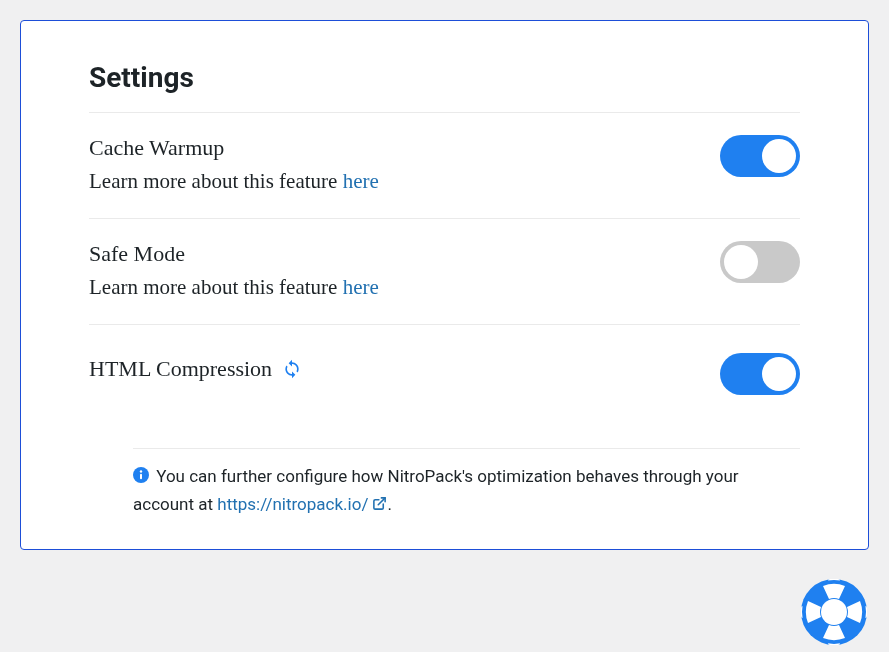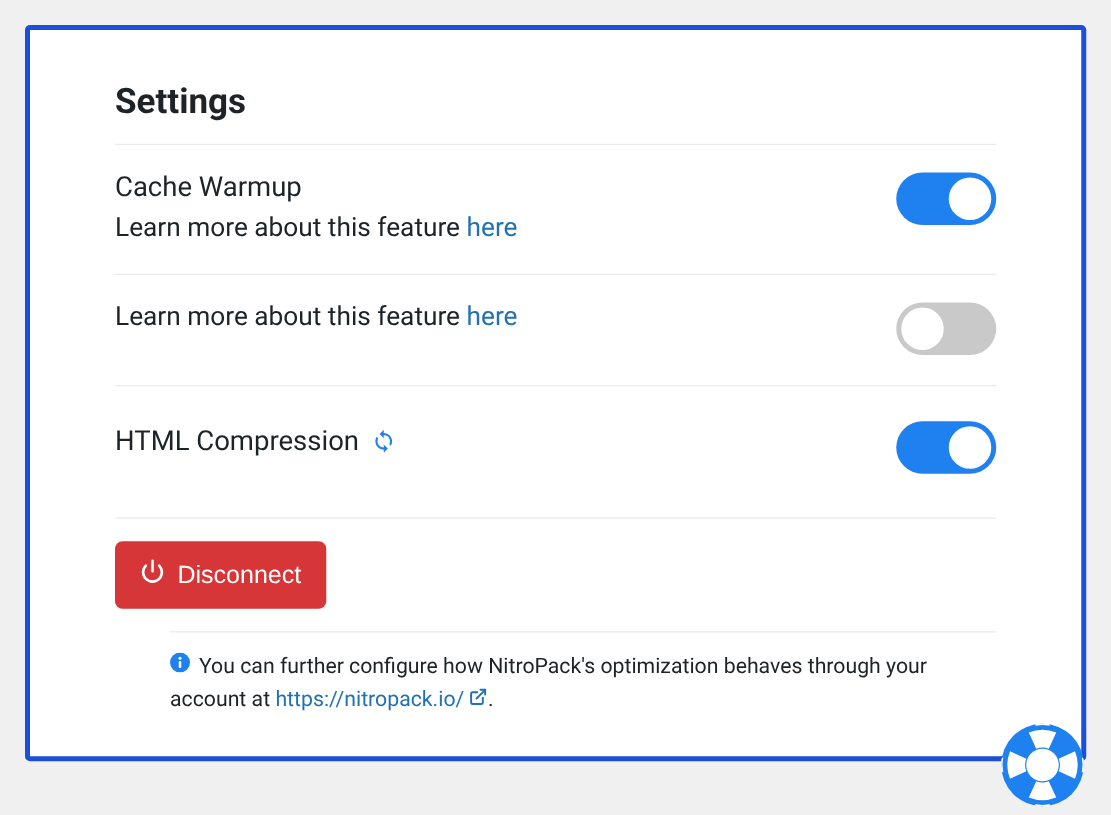--- a/index.html
+++ b/index.html
@@ -11,36 +11,37 @@
       font-family: -apple-system, BlinkMacSystemFont, "Segoe UI", Roboto, Helvetica, Arial, sans-serif;
       background: #f0f0f1;
       padding: 20px 20px 0 20px;
       width: 889px;
       height: 652px;
       position: relative;
       overflow: hidden;
     }
     .card {
       background: #fff;
-      border: 4px solid #1d4ed8;
+      border: 1px solid #1d4ed8;
       border-radius: 4px;
       padding: 40px 68px 30px 68px;
     }
     .page-title {
       font-size: 28px;
       font-weight: 700;
       color: #1d2327;
       margin-bottom: 18px;
     }
     .setting-row {
       display: flex;
       justify-content: space-between;
       align-items: flex-start;
       border-top: 1px solid #eaeaea;
       padding: 22px 0 24px 0;
+      font-family: Liberation Serif, serif;
     }
     .setting-left {
       flex: 1;
     }
     .setting-title {
       font-size: 22px;
       font-weight: 400;
       color: #1d2327;
       margin-bottom: 8px;
       display: flex;
@@ -159,20 +160,21 @@
         <span>Learn more about this feature </span><a href="#">here</a>
       </div>
     </div>
     <div class="toggle on">
       <div class="toggle-knob"></div>
     </div>
   </div>
 
   <div class="setting-row">
     <div class="setting-left">
+      <div class="setting-title">Safe Mode</div>
       <div class="setting-desc">
         <span>Learn more about this feature </span><a href="#">here</a>
       </div>
     </div>
     <div class="toggle off">
       <div class="toggle-knob"></div>
     </div>
   </div>
 
   <div class="setting-row compression-row">
@@ -184,31 +186,20 @@
             <path d="M12 4V1L8 5l4 4V6c3.31 0 6 2.69 6 6 0 1.01-.25 1.97-.7 2.8l1.46 1.46C19.54 15.03 20 13.57 20 12c0-4.42-3.58-8-8-8zm0 14c-3.31 0-6-2.69-6-6 0-1.01.25-1.97.7-2.8L5.24 7.74C4.46 8.97 4 10.43 4 12c0 4.42 3.58 8 8 8v3l4-4-4-4v3z"></path>
           </svg>
         </span>
       </div>
     </div>
     <div class="toggle on">
       <div class="toggle-knob"></div>
     </div>
   </div>
 
-  <div class="disconnect-section">
-    <button class="disconnect-btn">
-      <span>
-        <svg width="20" height="20" viewBox="0 0 24 24" fill="none" stroke="currentColor" stroke-width="2.5" stroke-linecap="round">
-          <path d="M18.36 6.64a9 9 0 1 1-12.73 0"></path>
-          <line x1="12" y1="2" x2="12" y2="12"></line>
-        </svg>
-      </span>
-      <span>Disconnect</span>
-    </button>
-  </div>
 
   <div class="info-section">
     <span class="info-icon">
       <svg width="16" height="16" viewBox="0 0 16 16" fill="currentColor">
         <circle cx="8" cy="8" r="8"></circle>
         <circle cx="8" cy="4.5" r="1.2" fill="#fff"></circle>
         <rect x="7" y="6.8" width="2" height="5.5" fill="#fff" rx="1"></rect>
       </svg>
     </span>
     <span>You can further configure how NitroPack's optimization behaves through your account at </span><a href="#"><span>https://nitropack.io/</span><span class="ext-link-icon"><svg width="15" height="15" viewBox="0 0 24 24" fill="none" stroke="currentColor" stroke-width="2.5" stroke-linecap="round" stroke-linejoin="round">

